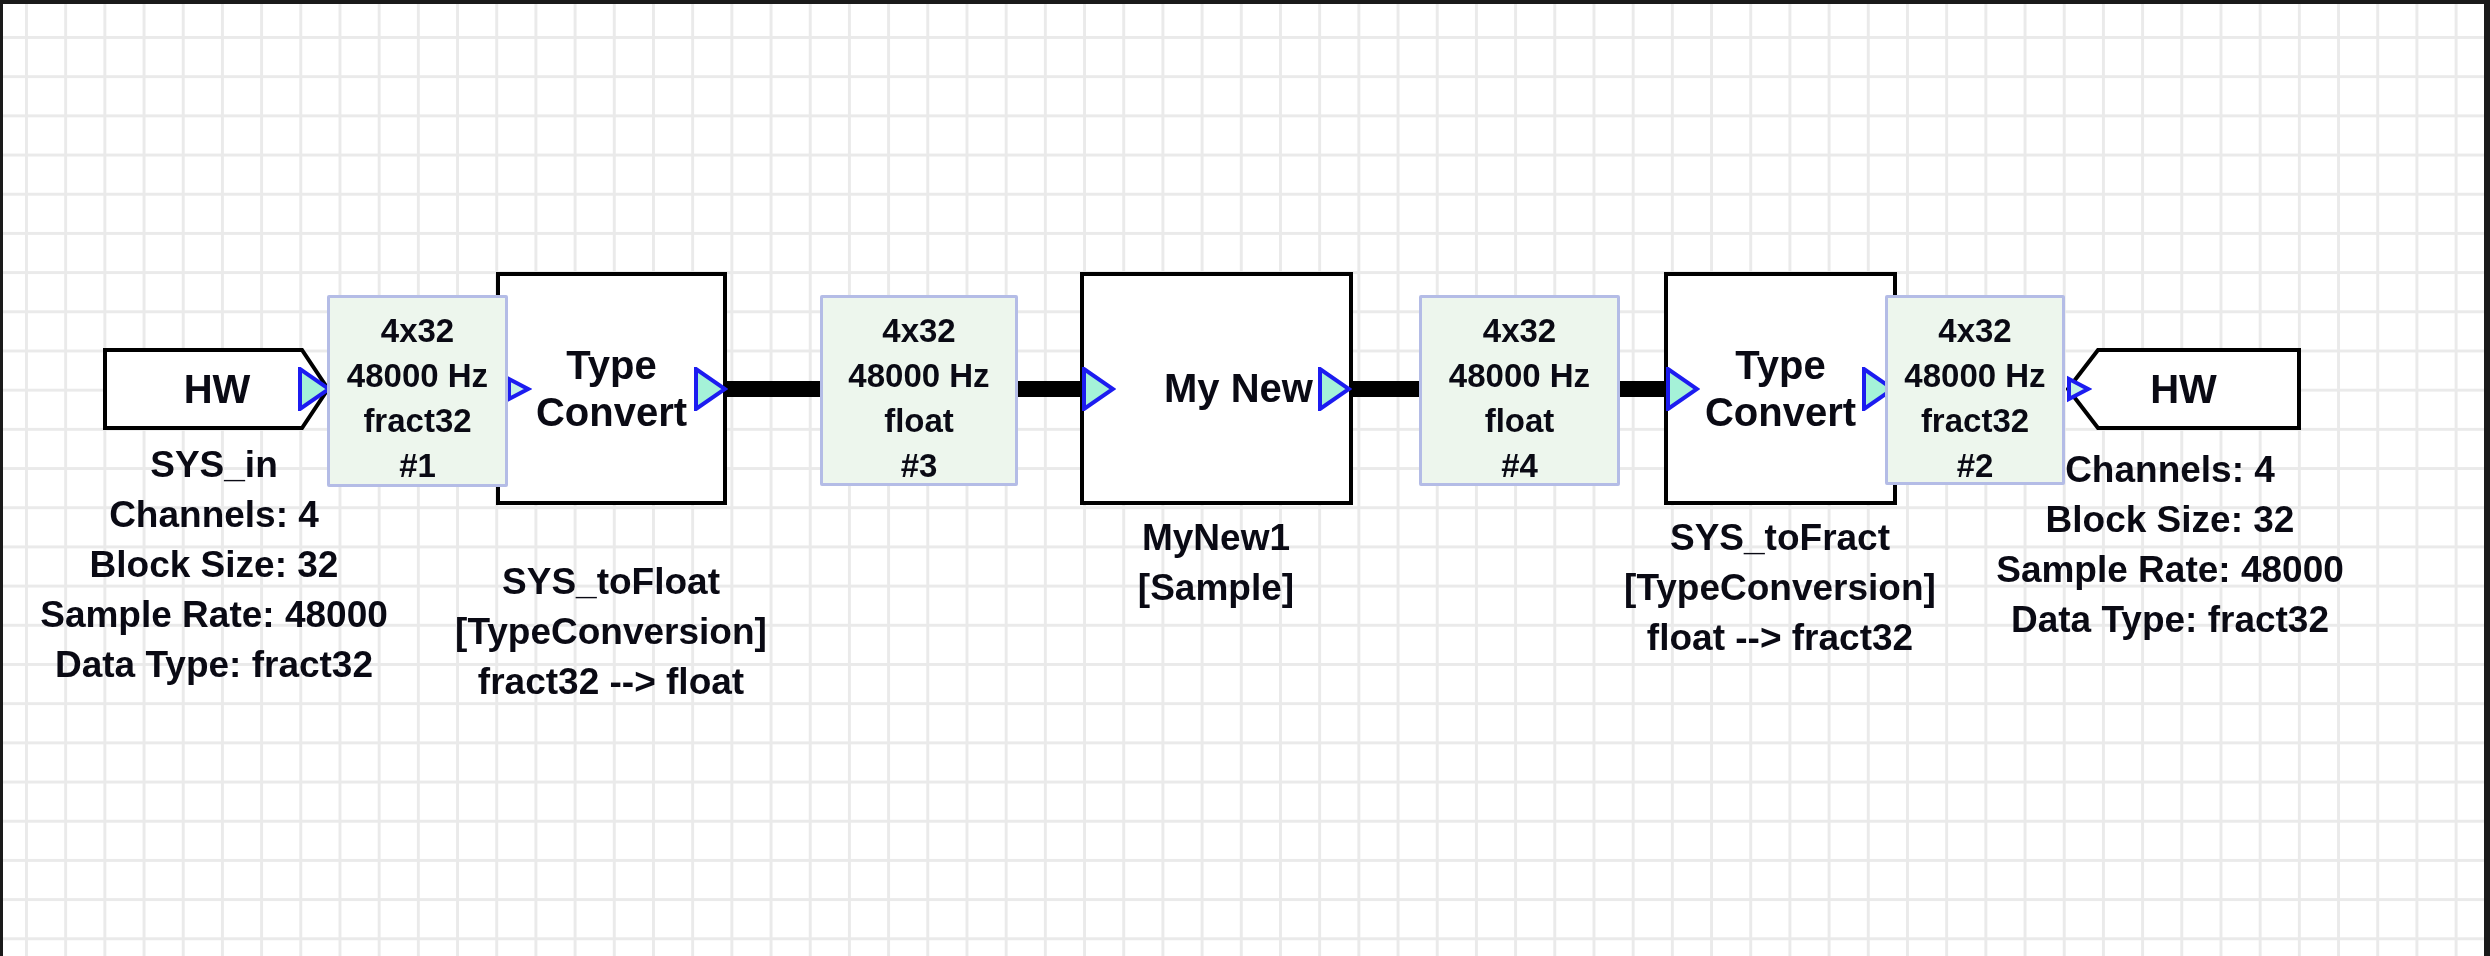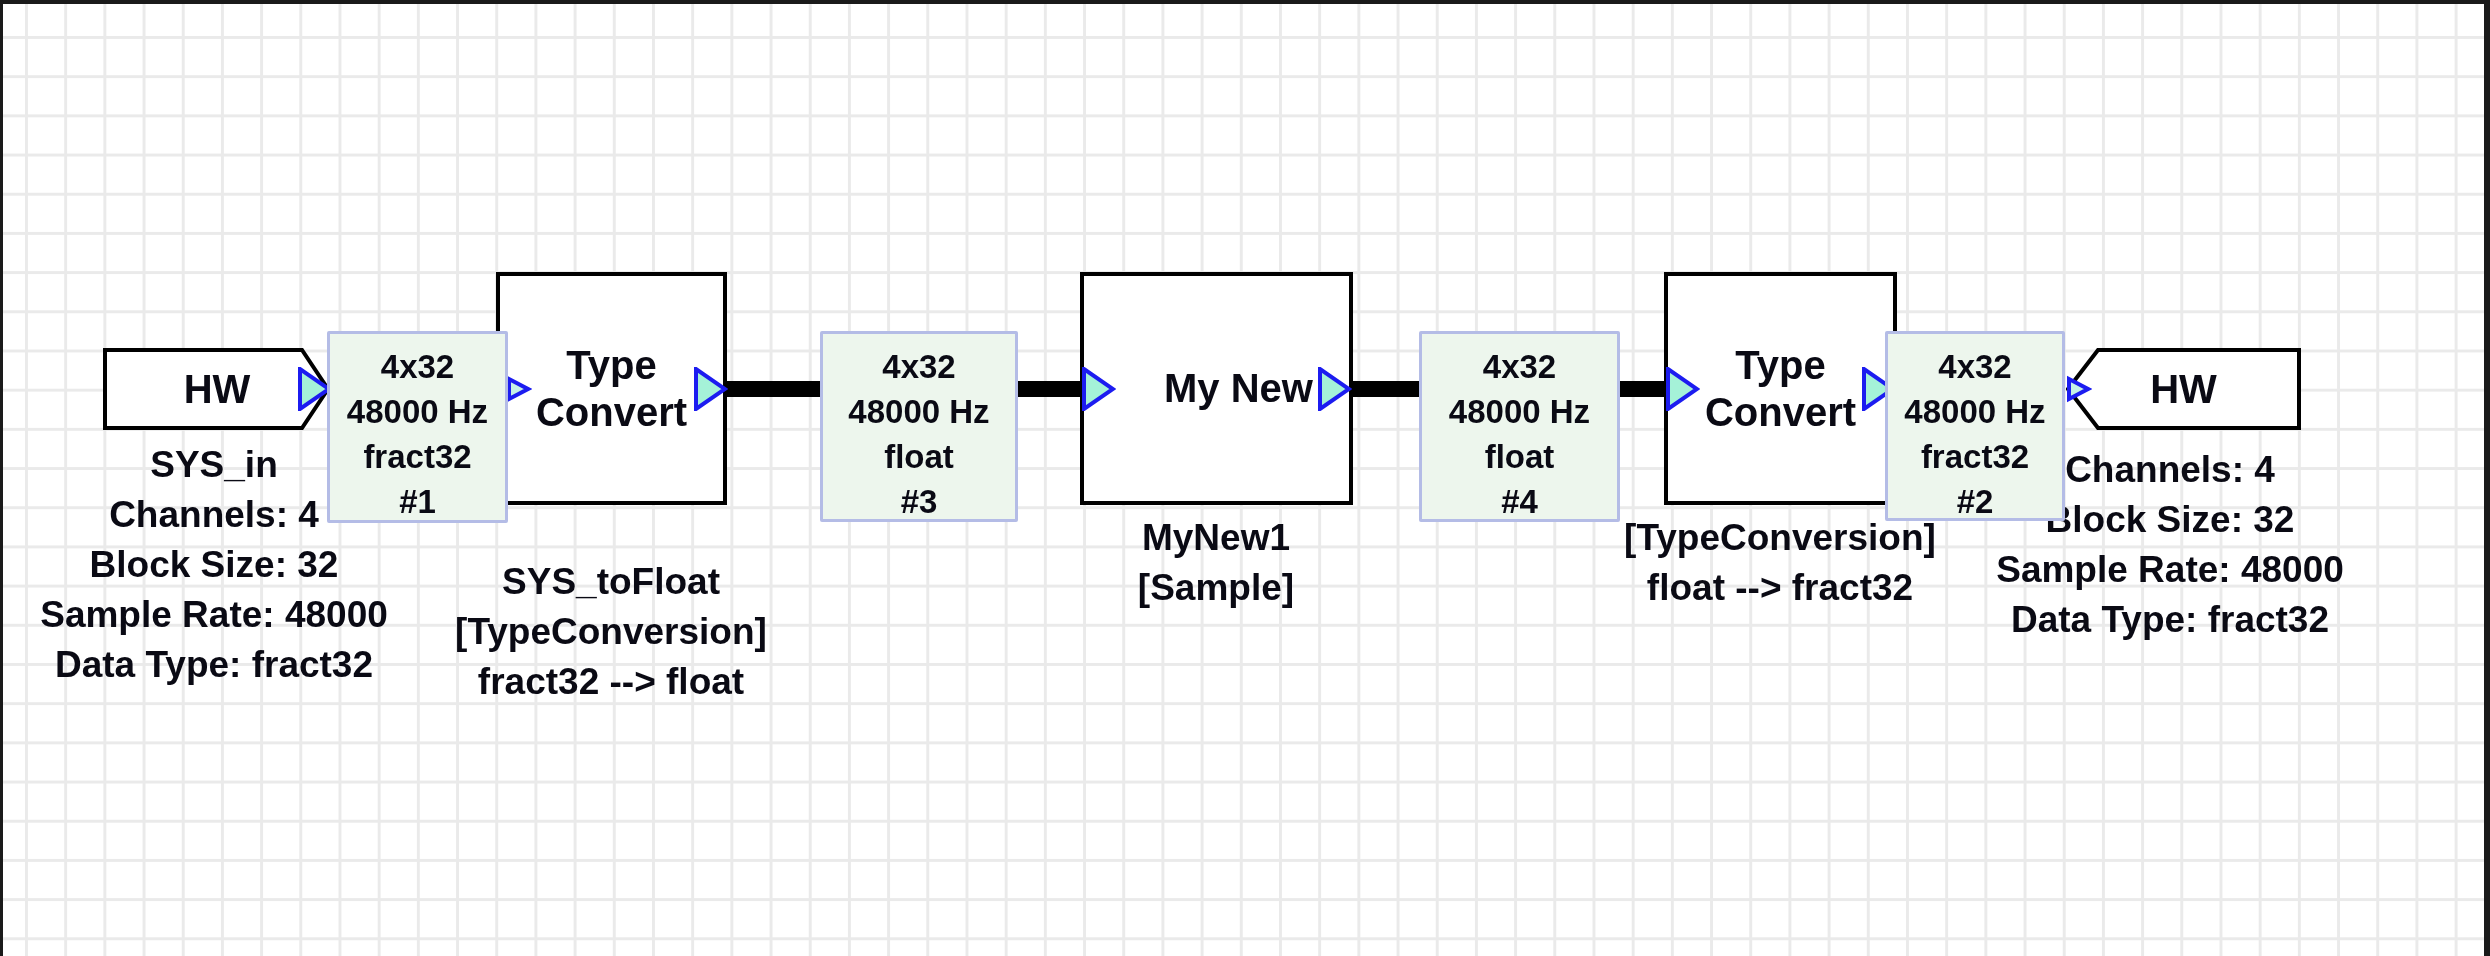--- a/index.html
+++ b/index.html
@@ -26,21 +26,21 @@
   .pent{position:absolute;z-index:2;}
   .pent svg{display:block;}
   .pent .title{position:absolute;left:0;top:0;width:100%;height:100%;
          display:flex;align-items:center;justify-content:center;}
   .titlewrap{width:178px;}
 
   .pin{position:absolute;z-index:3;}
 
   .wirebox{position:absolute;box-sizing:border-box;z-index:4;
            background:#edf6ed;border:3px solid #b4bce6;border-radius:2px;
-           text-align:center;padding-top:10px;margin-top:36px;}
+           text-align:center;padding-top:10px;}
   .wirebox span{display:block;font-size:33px;line-height:45px;font-weight:700;color:#0a0a14;}
 
   .labels{position:absolute;z-index:2;text-align:center;transform:translateX(-50%);
           white-space:nowrap;}
   .labels span{display:block;font-size:37px;line-height:50px;font-weight:700;color:#0a0a14;}
 </style>
 </head>
 <body>
 
 <div class="stage">
@@ -137,20 +137,21 @@
   <div class="labels" style="left:611px;top:513px;margin-top:44px;">
     <span>SYS_toFloat</span>
     <span>[TypeConversion]</span>
     <span>fract32 --&gt; float</span>
   </div>
   <div class="labels" style="left:1216px;top:513px;">
     <span>MyNew1</span>
     <span>[Sample]</span>
   </div>
   <div class="labels" style="left:1780px;top:513px;">
+    <span>SYS_toFract</span>
     <span>[TypeConversion]</span>
     <span>float --&gt; fract32</span>
   </div>
   <div class="labels" style="left:2170px;top:445px;">
     <span>Channels: 4</span>
     <span>Block Size: 32</span>
     <span>Sample Rate: 48000</span>
     <span>Data Type: fract32</span>
   </div>
 

